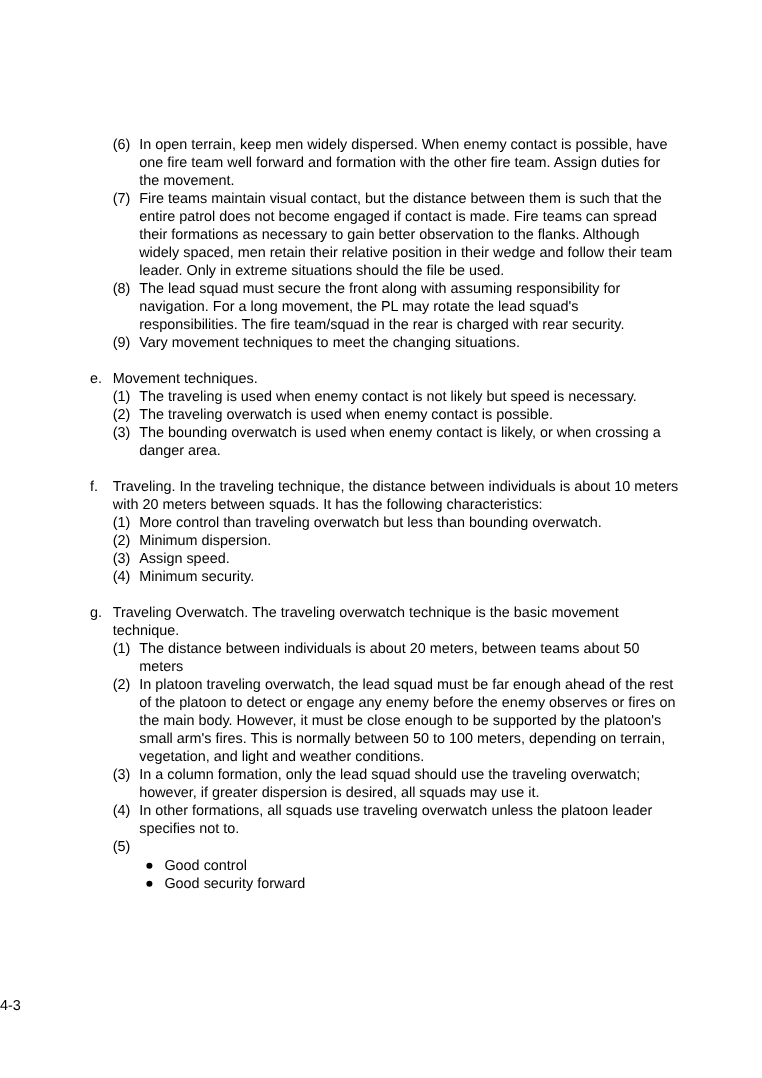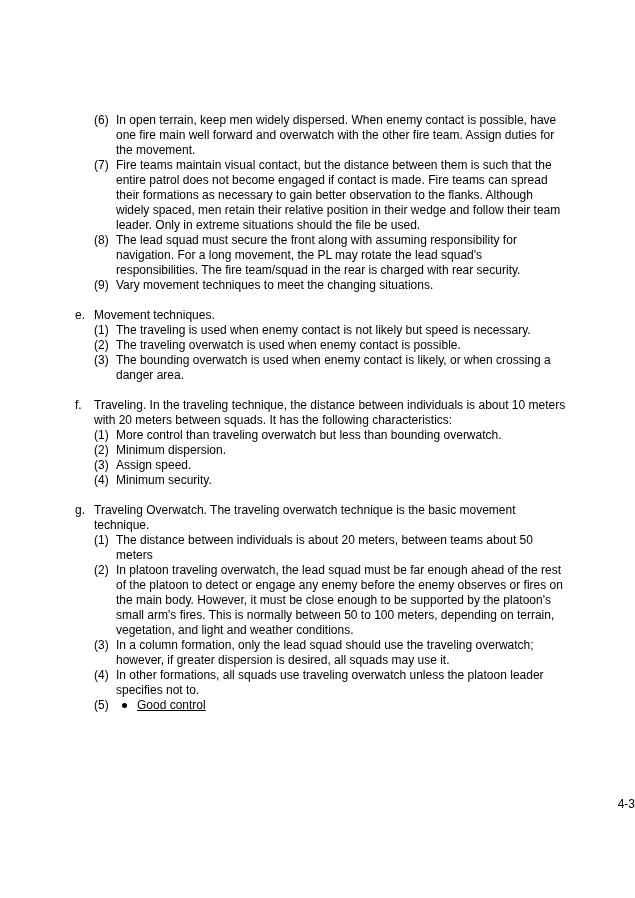--- a/index.html
+++ b/index.html
@@ -41,54 +41,53 @@
     display: grid;
     grid-template-columns: 22px 1fr;
   }
   .num {
     white-space: nowrap;
   }
   .num.wide {
     margin-left: -5px;
   }
   .bullets {
-    margin-top: 0;
-    text-decoration: underline;
+    margin-top: 16px;
   }
   .bullet-row {
     display: flex;
     margin-left: 6px;
   }
   .dot {
     flex: none;
     width: 5px;
     height: 5px;
     border-radius: 50%;
     background: #000000;
     margin: 5px 10px 0 0;
   }
   .footer {
     position: absolute;
-    top: 797px;
+    top: 831px;
     left: 0;
     right: 0;
-    text-align: right;
+    text-align: left;
   }
 </style>
 </head>
 <body>
 
 <div class="page">
   <div class="content">
       <div class="section">
         <div class="items">
           <div class="item">
             <div class="num">(6)</div>
             <div>
-              <div>In open terrain, keep men widely dispersed.  When enemy contact is possible, have one fire main well forward and overwatch with the other fire team.  Assign duties for the movement.</div>
+              <div>In open terrain, keep men widely dispersed.  When enemy contact is possible, have one fire team well forward and formation with the other fire team.  Assign duties for the movement.</div>
             </div>
           </div>
           <div class="item">
             <div class="num">(7)</div>
             <div>
               <div>Fire teams maintain visual contact, but the distance between them is such that the entire patrol does not become engaged if contact is made.  Fire teams can spread their formations as necessary to gain better observation to the flanks.  Although widely spaced, men retain their relative position in their wedge and follow their team leader.  Only in extreme situations should the file be used.</div>
             </div>
           </div>
           <div class="item">
             <div class="num">(8)</div>
@@ -193,20 +192,24 @@
             </div>
           </div>
           <div class="item">
             <div class="num">(5)</div>
             <div>
               <div class="bullets">
                 <div class="bullet-row">
                   <span class="dot"></span>
                   <span>Good control</span>
                 </div>
+                <div class="bullet-row">
+                  <span class="dot"></span>
+                  <span>Good security forward</span>
+                </div>
               </div>
             </div>
           </div>
         </div>
       </div>
     </div>
   <div class="footer">4-3</div>
 </div>
 
 </body></html>

